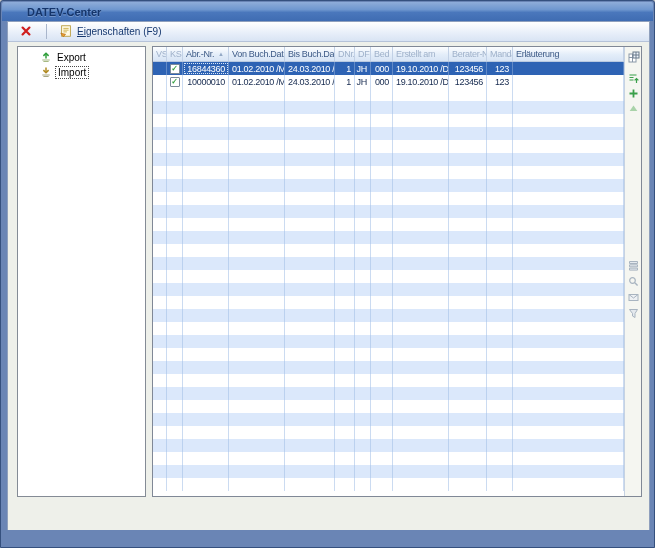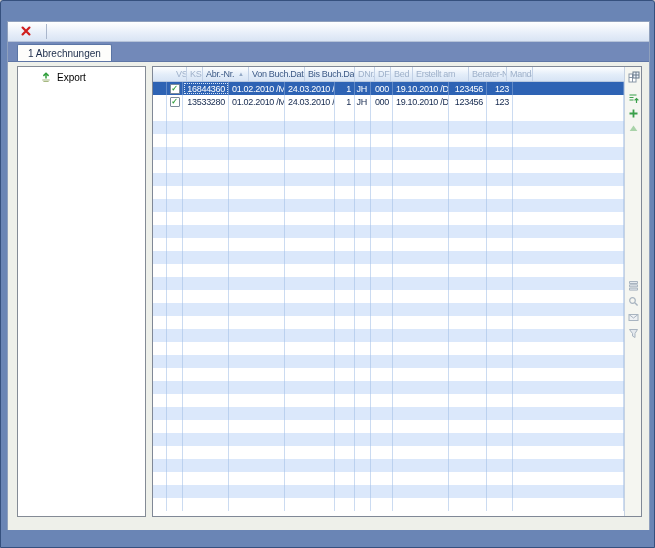--- a/index.html
+++ b/index.html
@@ -27,21 +27,21 @@
   .treerow.child{padding-left:20px;}
   .tree-label{padding:0 2px;}
   .tree-label.focused{border:1px dotted #4a4a4a;}
   
   .tablepanel{position:absolute;left:144px;top:4px;width:490px;height:451px;background:#ffffff;border:1px solid #808896;display:flex;overflow:hidden;}
   .gridmain{flex:1;display:flex;flex-direction:column;overflow:hidden;}
   .filterrow{height:15px;flex:0 0 15px;background:linear-gradient(#ffffff,#e8f0fa);border-bottom:1px solid #c2d1e6;display:flex;align-items:center;}
   .magcell{width:18px;flex:0 0 18px;height:100%;display:flex;align-items:center;justify-content:center;border-right:1px solid #c2d1e6;}
   .filterlabel{font-size:9px;font-weight:bold;color:#1a3a6e;padding:0 6px 0 8px;}
   .filterinput{flex:1;height:11px;margin-right:3px;border:1px solid #a8c0de;border-radius:2px;background:#fff;font-size:9px;padding:0 2px;outline:none;}
-  .headerrow{height:15px;flex:0 0 15px;display:flex;background:linear-gradient(#fdfeff,#e3edf9 55%,#d7e4f5);border-bottom:1px solid #b9c9e0;padding-left:20px;}
+  .headerrow{height:15px;flex:0 0 15px;display:flex;background:linear-gradient(#fdfeff,#e3edf9 55%,#d7e4f5);border-bottom:1px solid #b9c9e0;}
   .hcell{font-size:9px;letter-spacing:-0.3px;color:#3d5a86;border-right:1px solid #c2d1e6;display:flex;align-items:center;padding:0 3px;white-space:nowrap;overflow:hidden;}
   .hcell.dim{color:#9fb1ca;}
   .hcell .sortarrow{font-size:6px;color:#93a9c5;margin-left:4px;}
   .gridbody{flex:1;overflow:hidden;background:#fff;}
   .grow{display:flex;height:13px;background:#fff;}
   .grow.alt{background:#dbe8fb;}
   .grow.selected{background:#2e63b4;}
   .gcell{font-size:9px;letter-spacing:-0.3px;color:#15294e;border-right:1px solid rgba(160,190,230,0.55);display:flex;align-items:center;padding:0 3px;white-space:nowrap;overflow:hidden;}
   .grow.selected .gcell{color:#ffffff;border-right:1px solid rgba(255,255,255,0.25);}
   .gcell.r{justify-content:flex-end;}
@@ -50,51 +50,71 @@
   .checkbox{width:10px;height:10px;background:#fff;border:1px solid #7a8a9a;border-radius:1px;font-size:8px;line-height:8px;font-weight:bold;color:#2e9e3a;text-align:center;}
   
   .strip{width:17px;flex:0 0 17px;background:#f5f6f1;border-left:1px solid #c6d2e2;position:relative;}
   .stripicon{position:absolute;left:2px;width:13px;height:13px;display:flex;align-items:center;justify-content:center;}
   
 </style>
 </head>
 <body>
 
 <div class="window">
+  <div class="titlebar">
+    <span class="title">DATEV-Center</span>
+  </div>
 
   <div class="mainarea">
 
     <div class="toolbar">
       <div class="tbtn" style="padding:0 7px;">
         <span>
           <svg width="12" height="12" viewBox="0 0 14 14">
               <path d="M3 3l8 8M11 3l-8 8" stroke="#cf1d1d" stroke-width="2.6" stroke-linecap="round"></path>
             </svg>
         </span>
       </div>
       <div class="tsep"></div>
+      <div class="tbtn">
+        <span>
+          <svg width="14" height="14" viewBox="0 0 16 16">
+              <rect x="3" y="2" width="10" height="12" fill="#fffbe6" stroke="#b89b3a"></rect>
+              <path d="M5 5h6M5 7h6M5 9h4" stroke="#c9a93f"></path>
+              <path d="M2 10.5l5.5 1.2-2.5 3z" fill="#f0a030" stroke="#b06a10" stroke-width="0.7"></path>
+            </svg>
+        </span>
+        <span><span></span><u>Ei</u><span>genschaften (F9)</span></span>
+      </div>
     </div>
 
-    <div class="tabband">
-      <div class="tab">1 Abrechnungen</div>
-    </div>
 
     <div class="content">
 
       <div class="treepanel">
         <div class="treerow child">
           <span>
             <svg width="12" height="12" viewBox="0 0 16 16">
                 <path d="M8 3v7" stroke="#2e9e3a" stroke-width="2"></path>
                 <path d="M4.5 6.5L8 3l3.5 3.5" fill="none" stroke="#2e9e3a" stroke-width="2"></path>
                 <path d="M3 12h10M4.5 14h7" stroke="#8aa25a"></path>
               </svg>
           </span>
           <span class="tree-label">Export</span>
         </div>
+        <div class="treerow child">
+          <span>
+            <svg width="12" height="12" viewBox="0 0 16 16">
+                <path d="M8 2v7" stroke="#b08a20" stroke-width="2"></path>
+                <path d="M4.5 5.5L8 9l3.5-3.5" fill="none" stroke="#b08a20" stroke-width="2"></path>
+                <path d="M3 12h10M4.5 14h7" stroke="#8a8a5a"></path>
+              </svg>
+          </span>
+          <span class="tree-label focused">Import</span>
+        </div>
       </div>
 
       <div class="tablepanel">
         <div class="gridmain">
           <div class="headerrow">
               <div class="hcell dim" style="width: 14px; flex: 0 0 14px;">
                 <span>VS</span>
               </div>
               <div class="hcell dim" style="width: 16px; flex: 0 0 16px;">
                 <span>KS</span>
@@ -119,20 +139,23 @@
                 <span>Bed</span>
               </div>
               <div class="hcell dim" style="width: 56px; flex: 0 0 56px;">
                 <span>Erstellt am</span>
               </div>
               <div class="hcell dim" style="width: 38px; flex: 0 0 38px;">
                 <span>Berater-Nr.</span>
               </div>
               <div class="hcell dim" style="width: 26px; flex: 0 0 26px;">
                 <span>Mandan</span>
+              </div>
+              <div class="hcell" style="flex: 1 1 0%;">
+                <span>Erläuterung</span>
               </div>
             </div>
           <div class="gridbody">
               <div class="grow selected">
                 <div class="gcell" style="width: 14px; flex: 0 0 14px;"></div>
                 <div class="gcell c" style="width: 16px; flex: 0 0 16px;">
                   <span class="checkbox">✓</span>
                 </div>
                 <div class="gcell r focused" style="width: 46px; flex: 0 0 46px;">16844360</div>
                 <div class="gcell" style="width: 56px; flex: 0 0 56px;">01.02.2010 /Mo</div>
@@ -143,21 +166,21 @@
                 <div class="gcell" style="width: 56px; flex: 0 0 56px;">19.10.2010 /Di</div>
                 <div class="gcell r" style="width: 38px; flex: 0 0 38px;">123456</div>
                 <div class="gcell r" style="width: 26px; flex: 0 0 26px;">123</div>
                 <div class="gcell" style="flex: 1 1 0%;"></div>
               </div>
               <div class="grow ">
                 <div class="gcell" style="width: 14px; flex: 0 0 14px;"></div>
                 <div class="gcell c" style="width: 16px; flex: 0 0 16px;">
                   <span class="checkbox">✓</span>
                 </div>
-                <div class="gcell r" style="width: 46px; flex: 0 0 46px;">13533280</div>
+                <div class="gcell r" style="width: 46px; flex: 0 0 46px;">10000010</div>
                 <div class="gcell" style="width: 56px; flex: 0 0 56px;">01.02.2010 /Mo</div>
                 <div class="gcell" style="width: 50px; flex: 0 0 50px;">24.03.2010 /Mi</div>
                 <div class="gcell r" style="width: 20px; flex: 0 0 20px;">1</div>
                 <div class="gcell r" style="width: 16px; flex: 0 0 16px;">JH</div>
                 <div class="gcell r" style="width: 22px; flex: 0 0 22px;">000</div>
                 <div class="gcell" style="width: 56px; flex: 0 0 56px;">19.10.2010 /Di</div>
                 <div class="gcell r" style="width: 38px; flex: 0 0 38px;">123456</div>
                 <div class="gcell r" style="width: 26px; flex: 0 0 26px;">123</div>
                 <div class="gcell" style="flex: 1 1 0%;"></div>
               </div>

